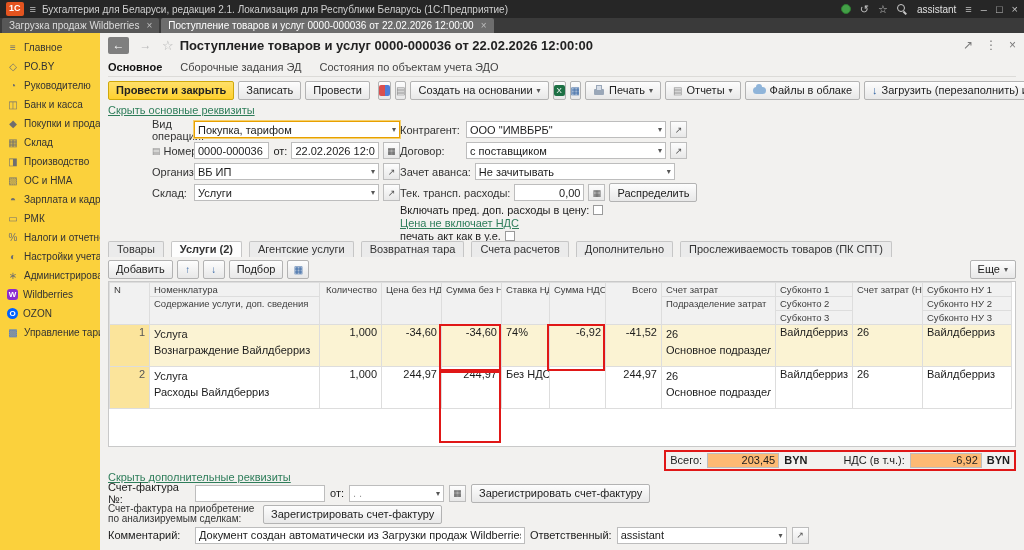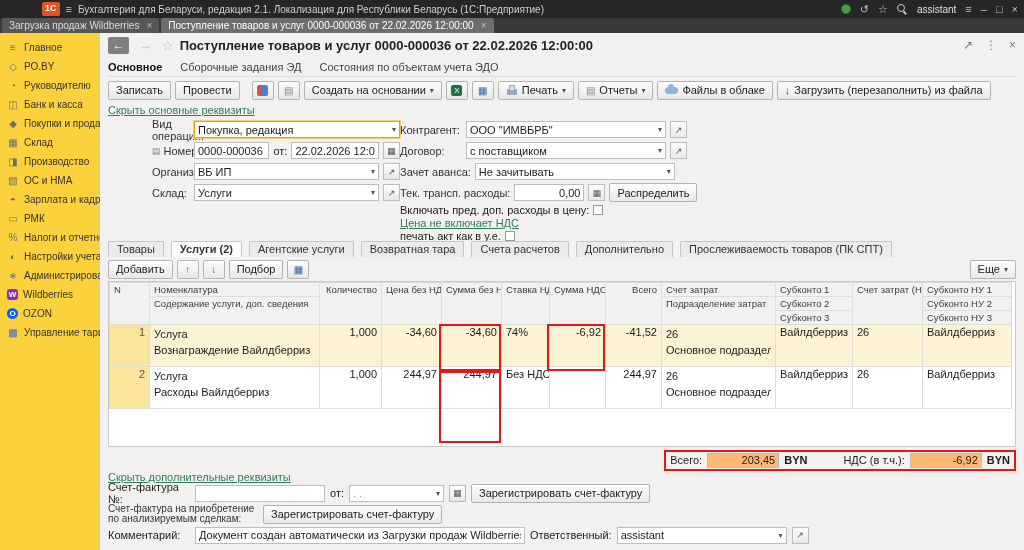--- a/index.html
+++ b/index.html
@@ -4,21 +4,21 @@
 <style>
   * { box-sizing: border-box; }
   html,body { margin:0; padding:0; }
   body {
     width:1024px; height:550px; overflow:hidden;
     font-family:"Liberation Sans", sans-serif; font-size:11px; color:#1c1c1c;
     background:#f2f1ef;
   }
   
   .titlebar { height:18px; background:#262626; color:#d6d6d6; display:flex; align-items:center; gap:6px; padding:0 6px; font-size:10px; }
-  .logo { background:#e4541f; color:#fff; font-weight:bold; font-size:9px; padding:0 3px; border-radius:2px; height:14px; line-height:12px;margin-left:36px; }
+  .logo { background:#e4541f; color:#fff; font-weight:bold; font-size:9px; padding:0 3px; border-radius:2px; height:14px; line-height:12px; }
   .tb-ico { color:#c2c2c2; font-size:11px; line-height:18px; cursor:default; }
   .tb-title { color:#cfcfcf; white-space:nowrap; overflow:hidden; }
   .tb-right { margin-left:auto; display:flex; align-items:center; gap:9px; }
   .perf-dot { width:10px; height:10px; border-radius:50%; background:#43a047; display:inline-block; border:1px solid #2e7d32; }
   .mag { position:relative; width:11px; height:11px; display:inline-block; }
   .mag::before { content:""; position:absolute; width:6px; height:6px; border:1.5px solid #c9c9c9; border-radius:50%; left:0; top:0; }
   .mag::after { content:""; position:absolute; width:4px; height:1.5px; background:#c9c9c9; transform:rotate(45deg); left:6px; top:8px; }
   .tb-user { color:#e0e0e0; }
   
   .tabbar { height:15px; background:#3a3a3a; display:flex; align-items:flex-end; padding-left:2px; gap:2px; }
@@ -228,20 +228,21 @@
       </div>
     </div>
 
     <div class="section-tabs">
       <span class="stab active">Основное</span>
       <span class="stab">Сборочные задания ЭД</span>
       <span class="stab">Состояния по объектам учета ЭДО</span>
     </div>
 
     <div class="toolbar">
+      <span class="btn primary">Провести и закрыть</span>
       <span class="btn">Записать</span>
       <span class="btn">Провести</span>
       <span class="tb-sep"></span>
       <span class="btn iconbtn">
           <span class="dtkt-ico"></span>
         </span>
       <span class="btn iconbtn">
           <span class="jr-ico">▤</span>
         </span>
       <span class="btn">
@@ -277,21 +278,21 @@
 
     <div class="linkrow">
         <span class="hlink">Скрыть основные реквизиты</span>
       </div>
 
     <div class="form">
       <div class="form-left">
         <div class="frow">
           <span class="flabel">Вид операции:</span>
           <span class="field w207 focused">
-              <span class="fval">Покупка, редакция</span>
+              <span class="fval">Покупка, тарифом</span>
               <span class="caret">▾</span>
             </span>
         </div>
         <div class="frow">
           <span class="flabel">
               <span class="mini-ico">▤</span>
               <span>Номер:</span>
             </span>
           <span class="field w86">
               <span class="fval">0000-000036</span>

